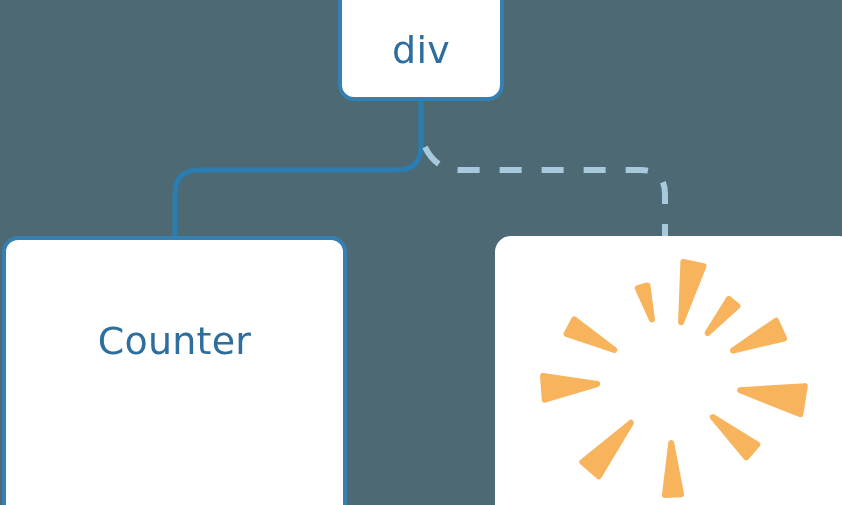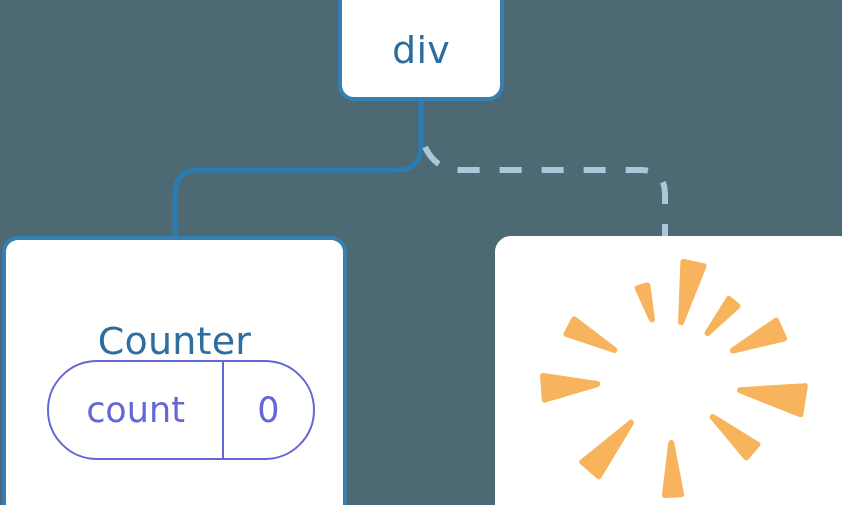--- a/index.html
+++ b/index.html
@@ -138,28 +138,20 @@
     <path d="M 425 147 Q 436 170 460 170 L 641 170 Q 665 170 665 194 L 665 240" fill="none" stroke="#a8c8dc" stroke-width="6" stroke-linecap="butt" stroke-dasharray="22 20"></path>
   </svg>
 
   <div class="node-box" id="node-div">
     <div class="node-title">div</div>
   </div>
 
   <div class="node-box" id="node-counter">
     <div class="node-title">Counter</div>
 
-    <div class="state-pill">
-      <div class="pill-key">
-        <span>count</span>
-      </div>
-      <div class="pill-val">
-        <span>0</span>
-      </div>
-    </div>
   </div>
 
   <div class="node-box" id="node-spark">
     <svg id="burst" viewBox="0 0 360 288">
         <path d="M 182.06 82.27 L 184.38 21.88 L 204.50 26.16 Z" fill="#f8b45c" stroke="#f8b45c" stroke-width="6" stroke-linejoin="round"></path>
         <path d="M 208.57 93.04 L 229.90 58.93 L 238.45 66.10 Z" fill="#f8b45c" stroke="#f8b45c" stroke-width="6" stroke-linejoin="round"></path>
         <path d="M 233.95 110.53 L 277.11 80.60 L 285.07 98.48 Z" fill="#f8b45c" stroke="#f8b45c" stroke-width="6" stroke-linejoin="round"></path>
         <path d="M 115.26 109.89 L 67.52 93.80 L 75.23 79.32 Z" fill="#f8b45c" stroke="#f8b45c" stroke-width="6" stroke-linejoin="round"></path>
         <path d="M 98.18 144.02 L 45.69 159.58 L 44.04 135.92 Z" fill="#f8b45c" stroke="#f8b45c" stroke-width="6" stroke-linejoin="round"></path>
         <path d="M 241.11 150.26 L 305.81 146.12 L 301.37 174.20 Z" fill="#f8b45c" stroke="#f8b45c" stroke-width="6" stroke-linejoin="round"></path>

